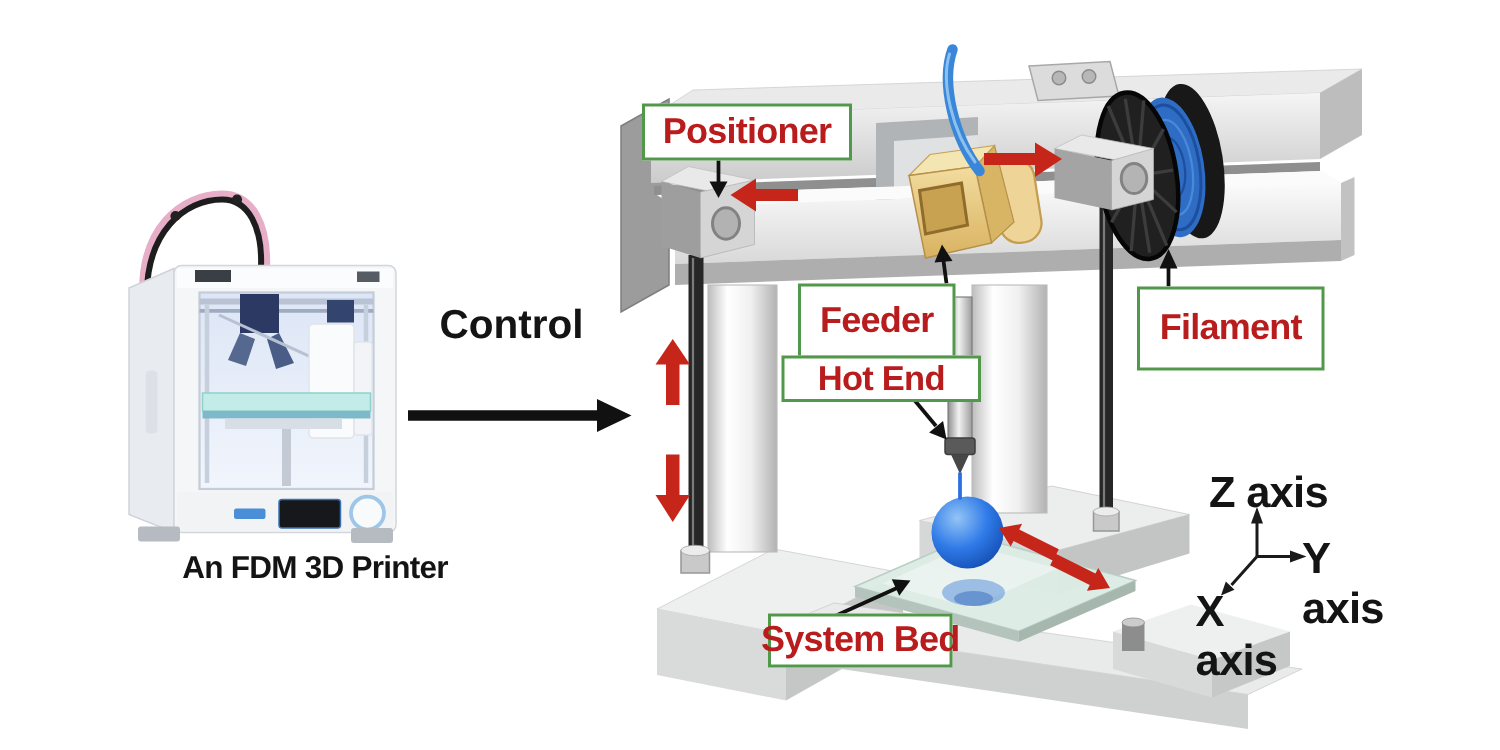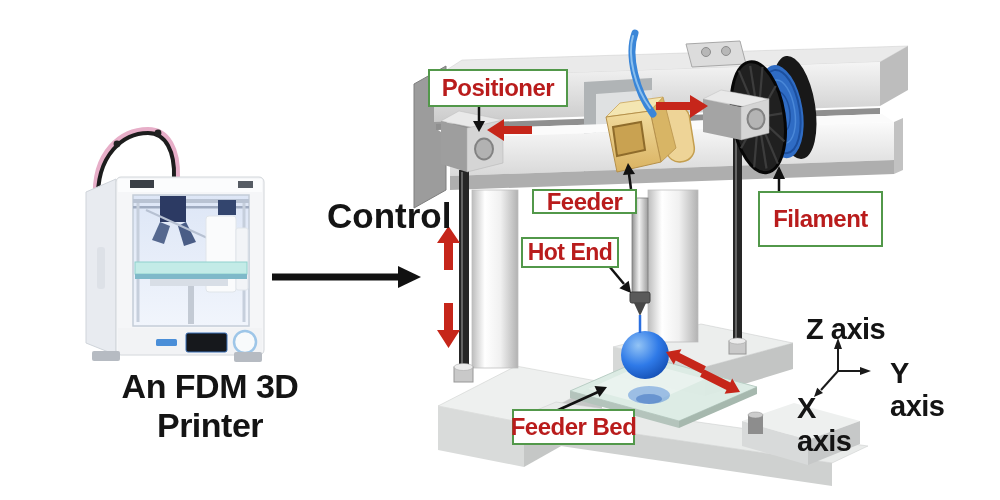--- a/index.html
+++ b/index.html
@@ -8,22 +8,22 @@
     font-family:"Liberation Sans", sans-serif;
   }
   .stage svg{position:absolute;left:0;top:0;}
   .label-box{
     position:absolute;display:flex;align-items:center;justify-content:center;
     background:#ffffff;border:2px solid #52984a;box-sizing:border-box;
     font-weight:bold;color:#b91c1c;font-size:24px;white-space:nowrap;
     line-height:1;letter-spacing:-0.5px;
   }
   .free-text{position:absolute;font-weight:bold;color:#141414;}
-  .control-text{font-size:35px;line-height:34px;margin-left:34px;}
-  .caption{font-size:34px;text-align:center;letter-spacing:-0.5px;}
+  .control-text{font-size:27px;line-height:34px;}
+  .caption{font-size:21px;text-align:center;letter-spacing:-0.5px;}
   .axis-label{font-size:29px;letter-spacing:-0.5px;}
 </style>
 </head>
 <body>
 
 <div class="stage">
 
   <svg width="1000" height="500" viewBox="0 0 1000 500">
     <defs>
       <linearGradient id="gBeam" x1="0" y1="0" x2="0" y2="1">
@@ -273,28 +273,28 @@
       <line x1="838" y1="371" x2="838" y2="347"></line>
       <polygon points="834,349 842,349 838,338" stroke="none"></polygon>
       <line x1="838" y1="371" x2="862" y2="371"></line>
       <polygon points="860,367 860,375 871,371" stroke="none"></polygon>
       <line x1="838" y1="371" x2="821" y2="390"></line>
       <polygon points="814,397 817.2,387.7 823,393.1" stroke="none"></polygon>
     </g>
   </svg>
 
   <div class="label-box" style="left:428px;top:69px;width:140px;height:38px;">Positioner</div>
-  <div class="label-box" style="left:532px;top:189px;width:105px;height:25px;">Feeder</div>
-  <div class="label-box" style="left:521px;top:237px;width:98px;height:31px;font-size:23px;">Hot End</div>
+  <div class="label-box" style="left:532px;top:189px;width:105px;height:50px;">Feeder</div>
+  <div class="label-box" style="left:521px;top:237px;width:133px;height:31px;font-size:23px;">Hot End</div>
   <div class="label-box" style="left:758px;top:191px;width:125px;height:56px;">Filament</div>
-  <div class="label-box" style="left:512px;top:409px;width:123px;height:36px;">Feeder Bed</div>
+  <div class="label-box" style="left:512px;top:409px;width:123px;height:36px;">System Bed</div>
 
   <div class="free-text control-text" style="left:293px;top:199px;">
     <div>Control</div>
   </div>
 
   <div class="free-text caption" style="left:70px;top:367px;width:280px;">An FDM 3D Printer</div>
 
   <div class="free-text axis-label" style="left:806px;top:313px;width:80px;">Z axis</div>
-  <div class="free-text axis-label" style="left:890px;top:357px;width:80px;">Y axis</div>
+  <div class="free-text axis-label" style="left:868px;top:357px;width:80px;">Y axis</div>
   <div class="free-text axis-label" style="left:797px;top:392px;width:80px;">X axis</div>
 
 </div>
 
 </body></html>

